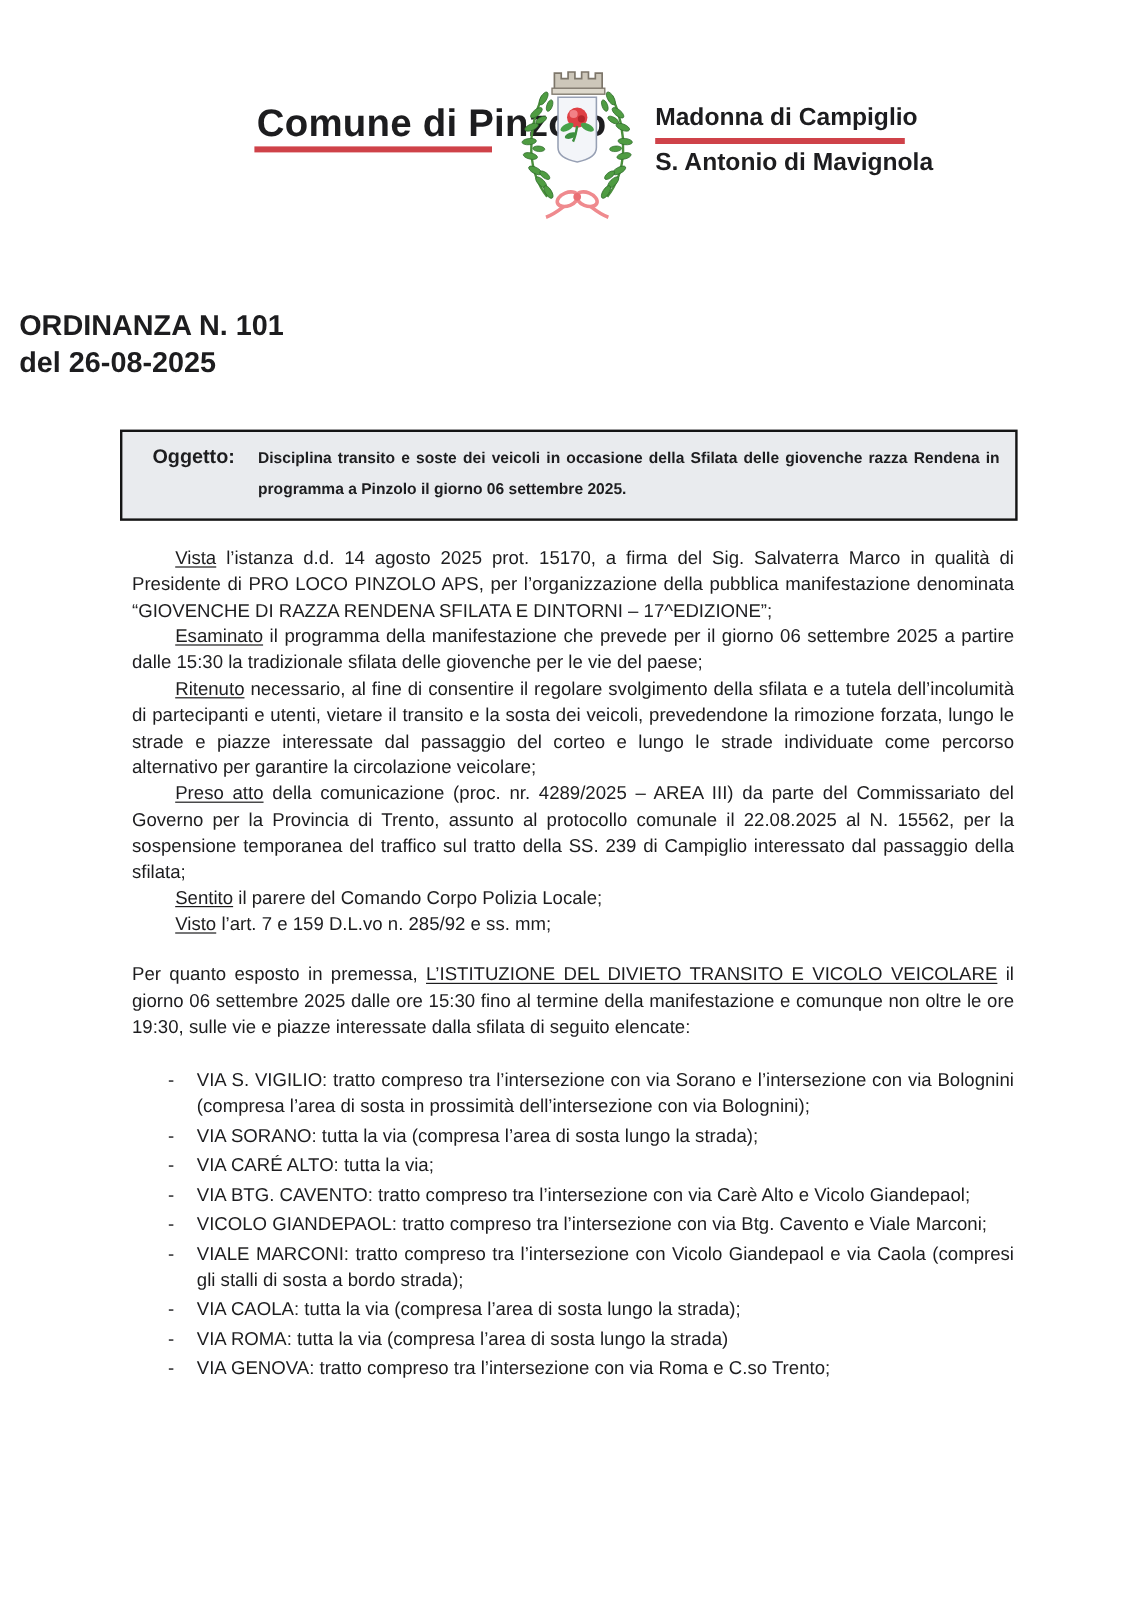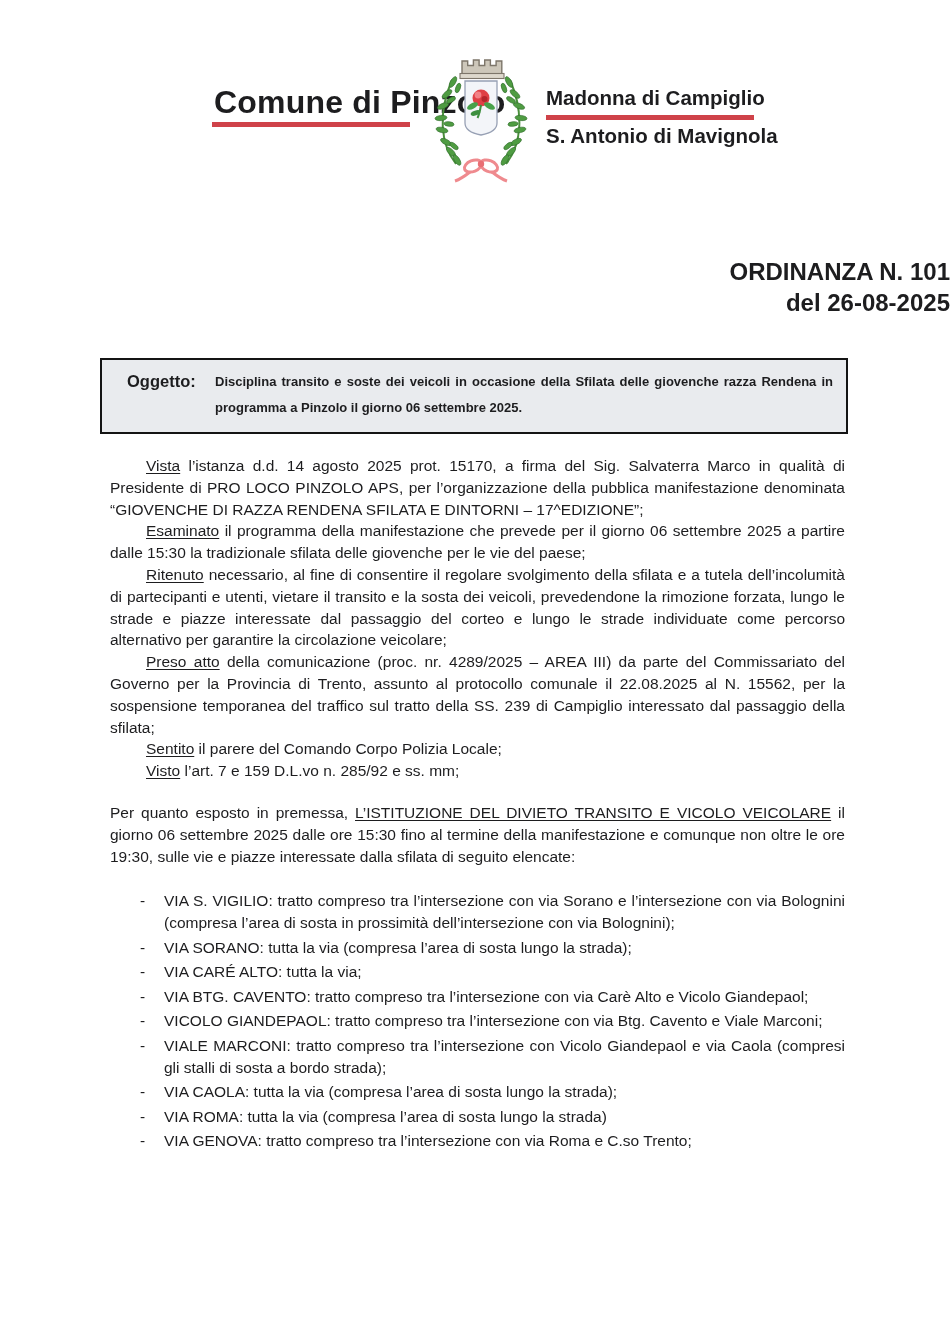--- a/index.html
+++ b/index.html
@@ -19,22 +19,22 @@
   .redline{background:#cf4249;height:5px;position:absolute;}
   .redline-left{left:212px;top:122px;width:198px;}
   .crest{position:absolute;left:420px;top:52px;width:122px;height:134px;}
   .header-right{position:absolute;left:546px;top:86px;width:230px;}
   .loc1{font-size:20.5px;font-weight:bold;white-space:nowrap;}
   .redline-right{position:static;display:block;width:208px;margin-top:5px;}
   .loc2{font-size:20.5px;font-weight:bold;white-space:nowrap;margin-top:4px;}
 
   
   .doc-title{
-    margin-top:58px;text-align:right;font-weight:bold;
-    font-size:24px;line-height:31px;
+    margin-top:58px;text-align:left;font-weight:bold;
+    font-size:24px;line-height:31px;padding-left:16px;
   }
 
   
   .subject-box{
     box-sizing:border-box;margin:40px 0 0 100px;width:748px;
     border:2px solid #141414;background:#e9ebee;
     display:flex;padding:9px 13px 11px 25px;
   }
   .subject-label{font-weight:bold;font-size:16.5px;line-height:25.5px;flex:0 0 88px;}
   .subject-text{font-weight:bold;font-size:13px;line-height:26px;flex:1;text-align:justify;}

